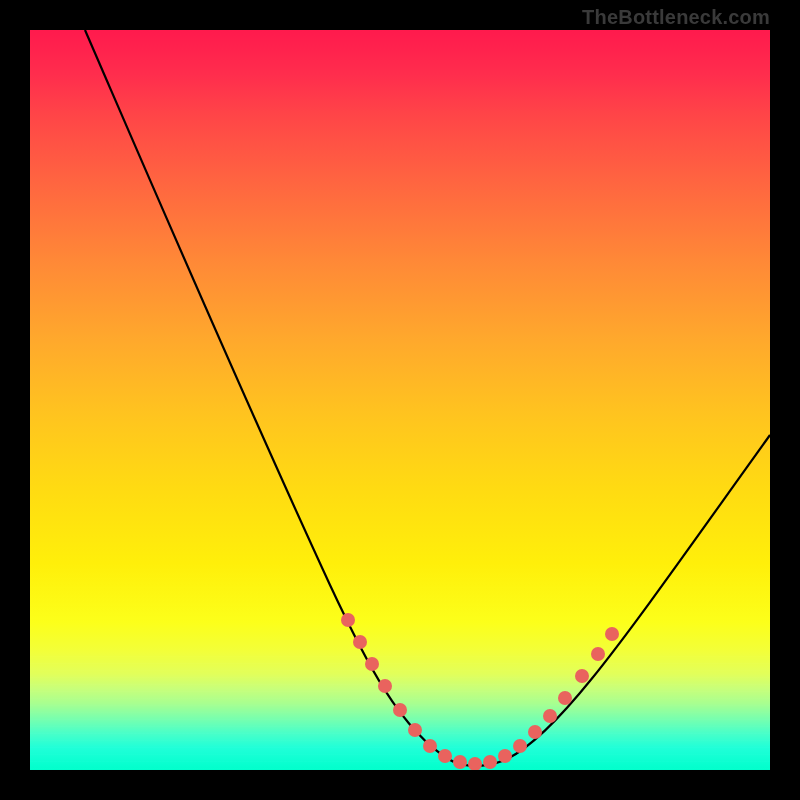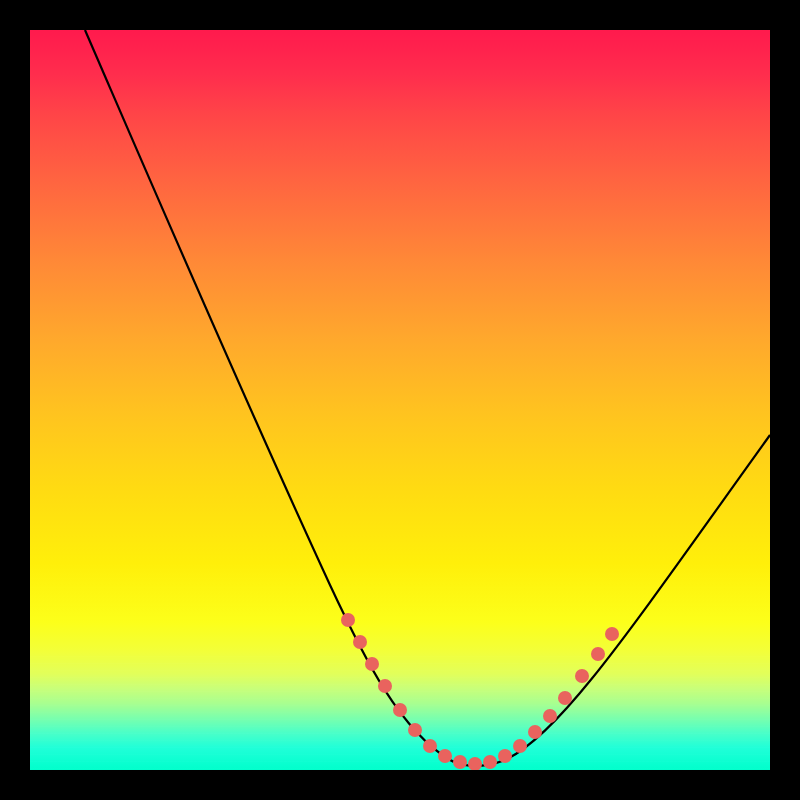--- a/index.html
+++ b/index.html
@@ -112,13 +112,14 @@
         <circle cx="505" cy="702" r="7"></circle>
         <circle cx="520" cy="686" r="7"></circle>
         <circle cx="535" cy="668" r="7"></circle>
         <circle cx="552" cy="646" r="7"></circle>
         <circle cx="568" cy="624" r="7"></circle>
         <circle cx="582" cy="604" r="7"></circle>
       </g>
     </svg>
   </div>
 
+  <div class="attribution">TheBottleneck.com</div>
 </div>
 
 </body></html>

